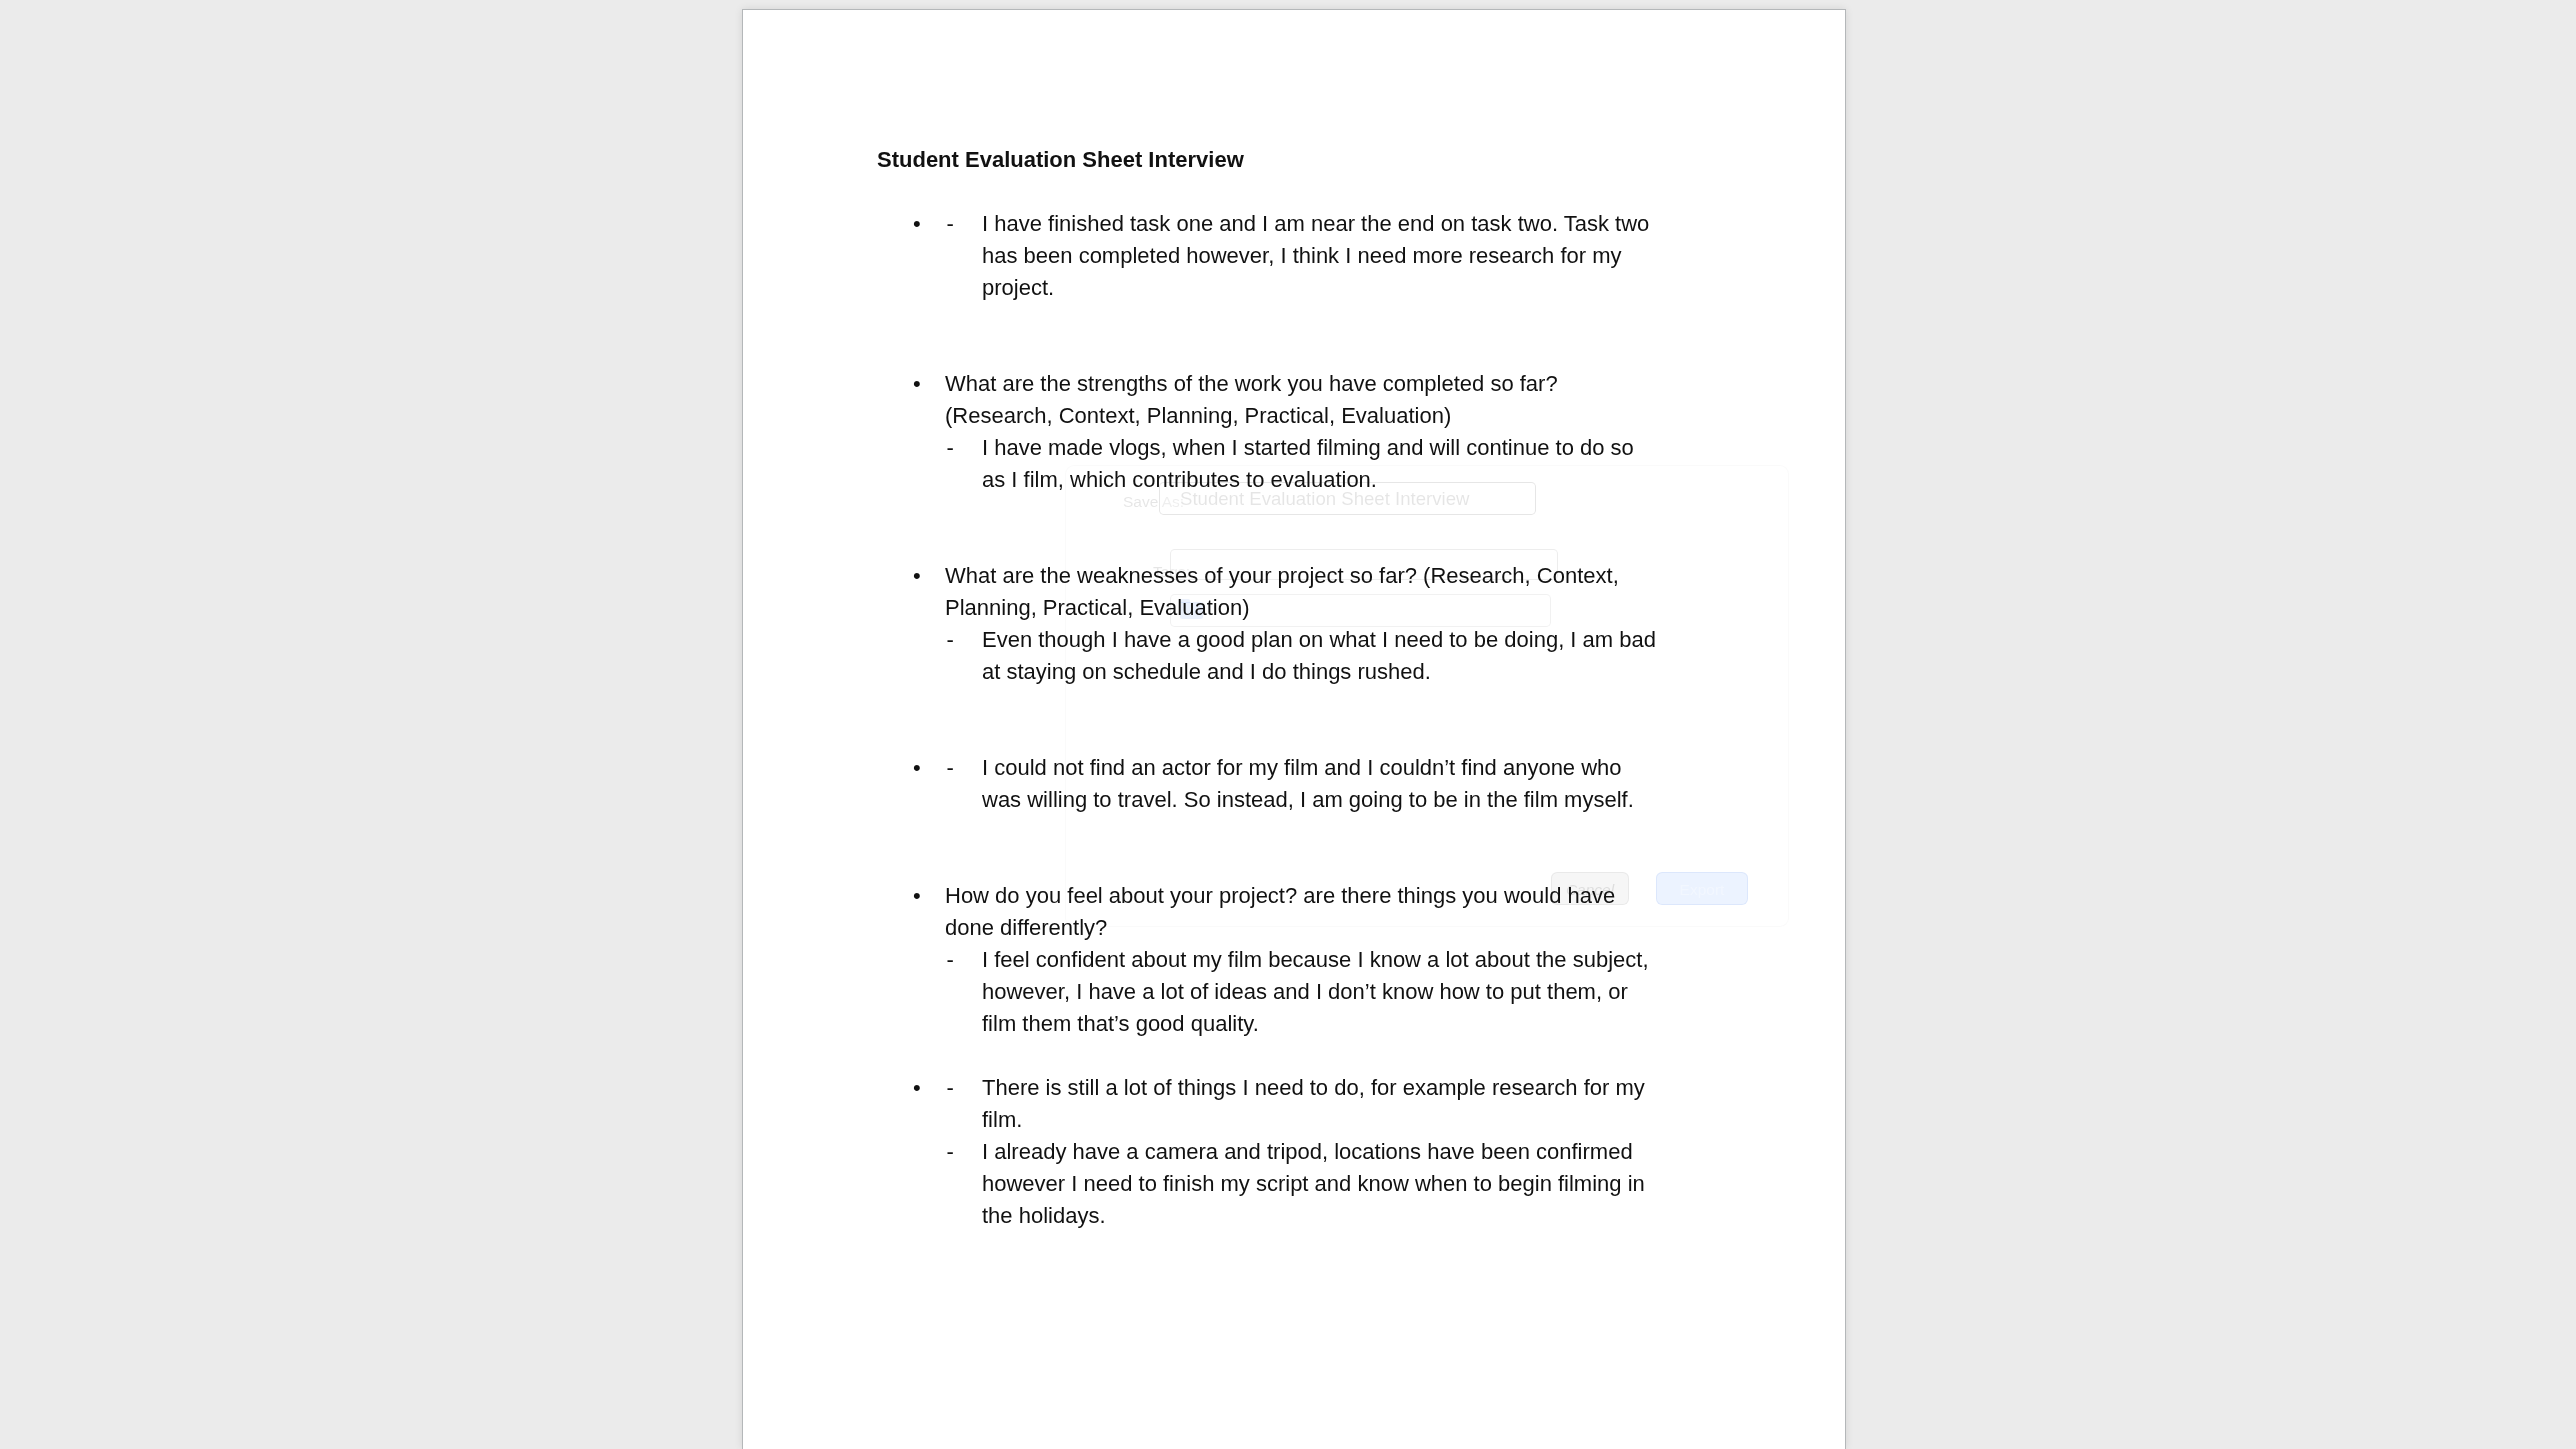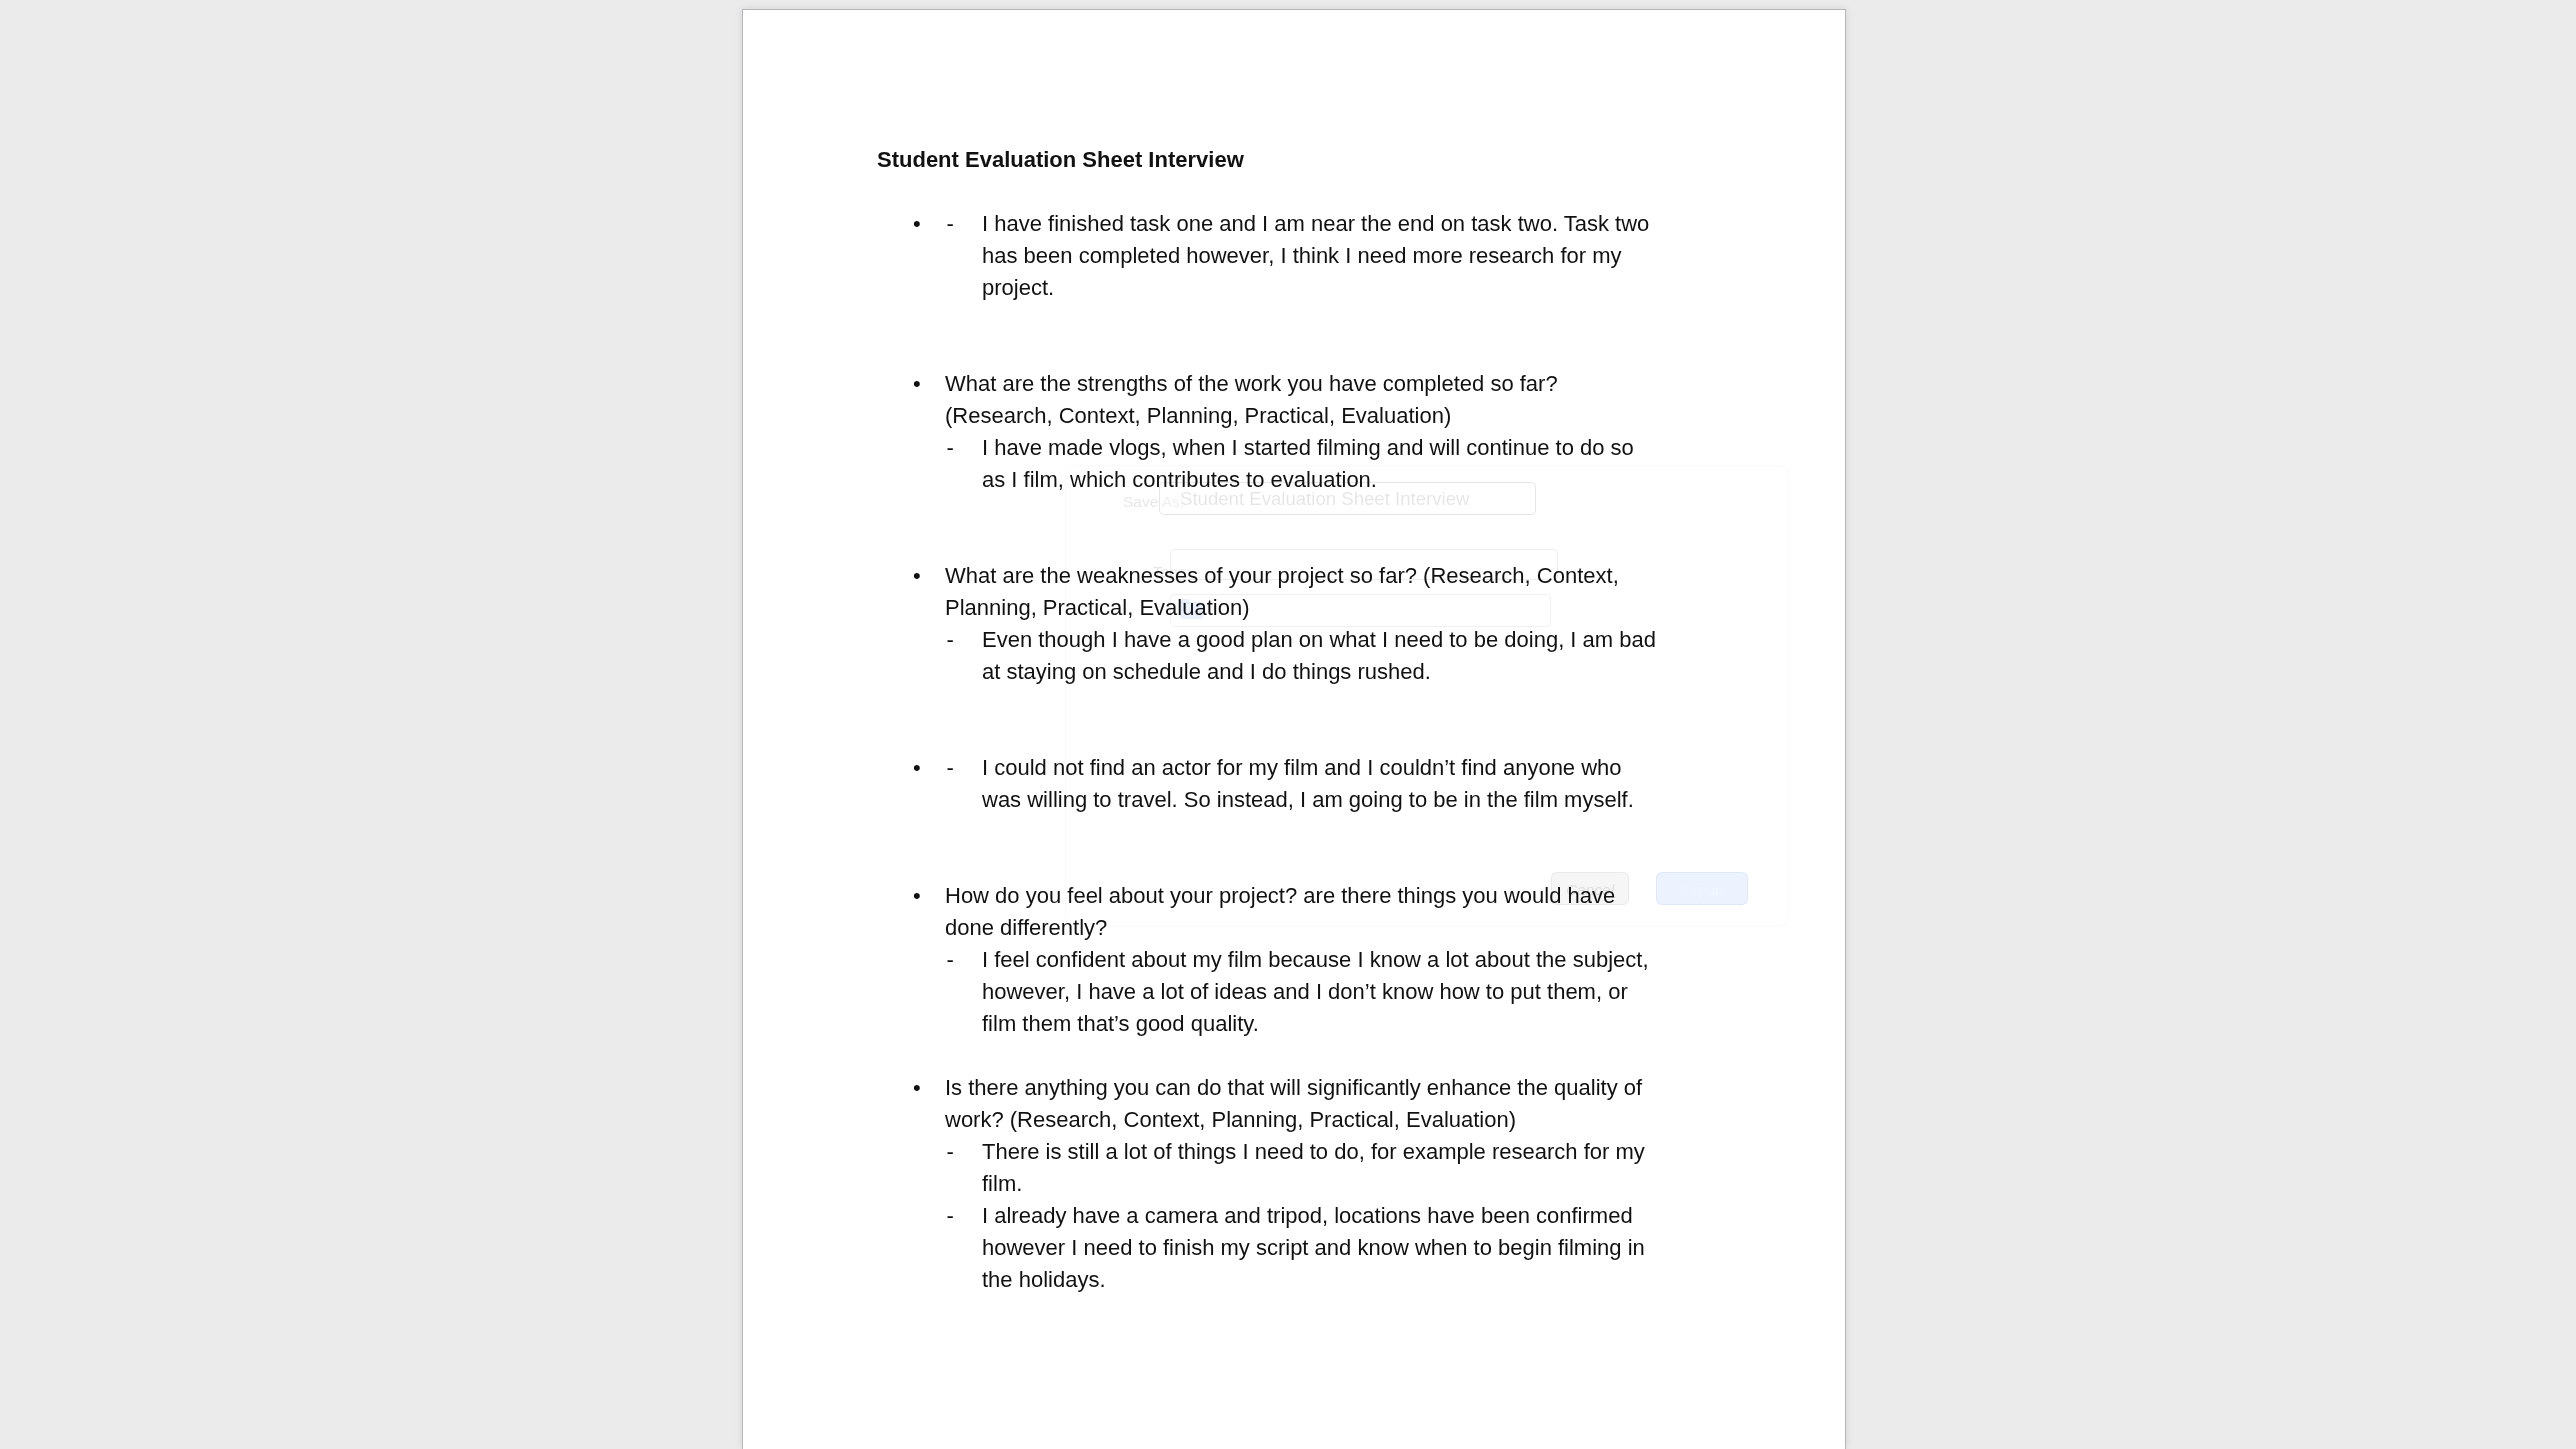--- a/index.html
+++ b/index.html
@@ -232,22 +232,20 @@
         <div class="ans">
           <span class="dash">-</span>
           <div class="a">I feel confident about my film because I know a lot about the subject,
 however, I have a lot of ideas and I don’t know how to put them, or
 film them that’s good quality.</div>
         </div>
       </div>
 
       <div class="item gap-one">
         <span class="bullet">•</span>
-        <div class="q">Is there anything you can do that will significantly enhance the quality of
-work? (Research, Context, Planning, Practical, Evaluation)</div>
         <div class="ans">
           <span class="dash">-</span>
           <div class="a">There is still a lot of things I need to do, for example research for my
 film.</div>
         </div>
         <div class="ans">
           <span class="dash">-</span>
           <div class="a">I already have a camera and tripod, locations have been confirmed
 however I need to finish my script and know when to begin filming in
 the holidays.</div>

